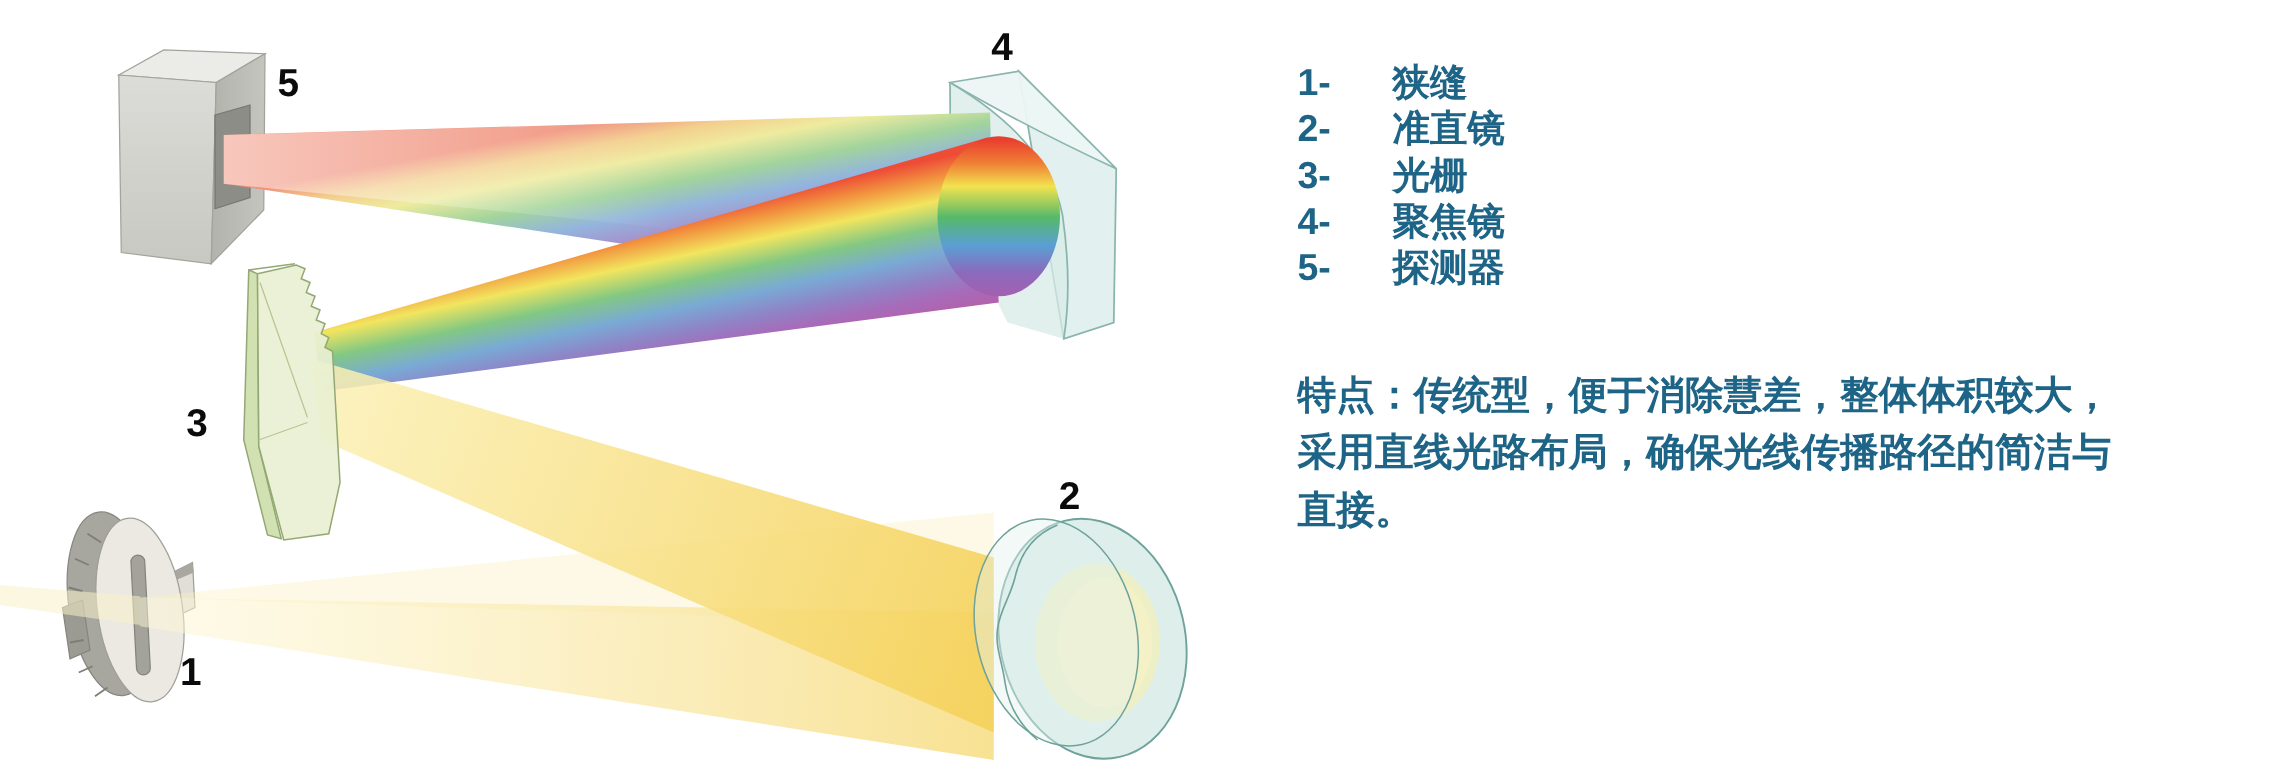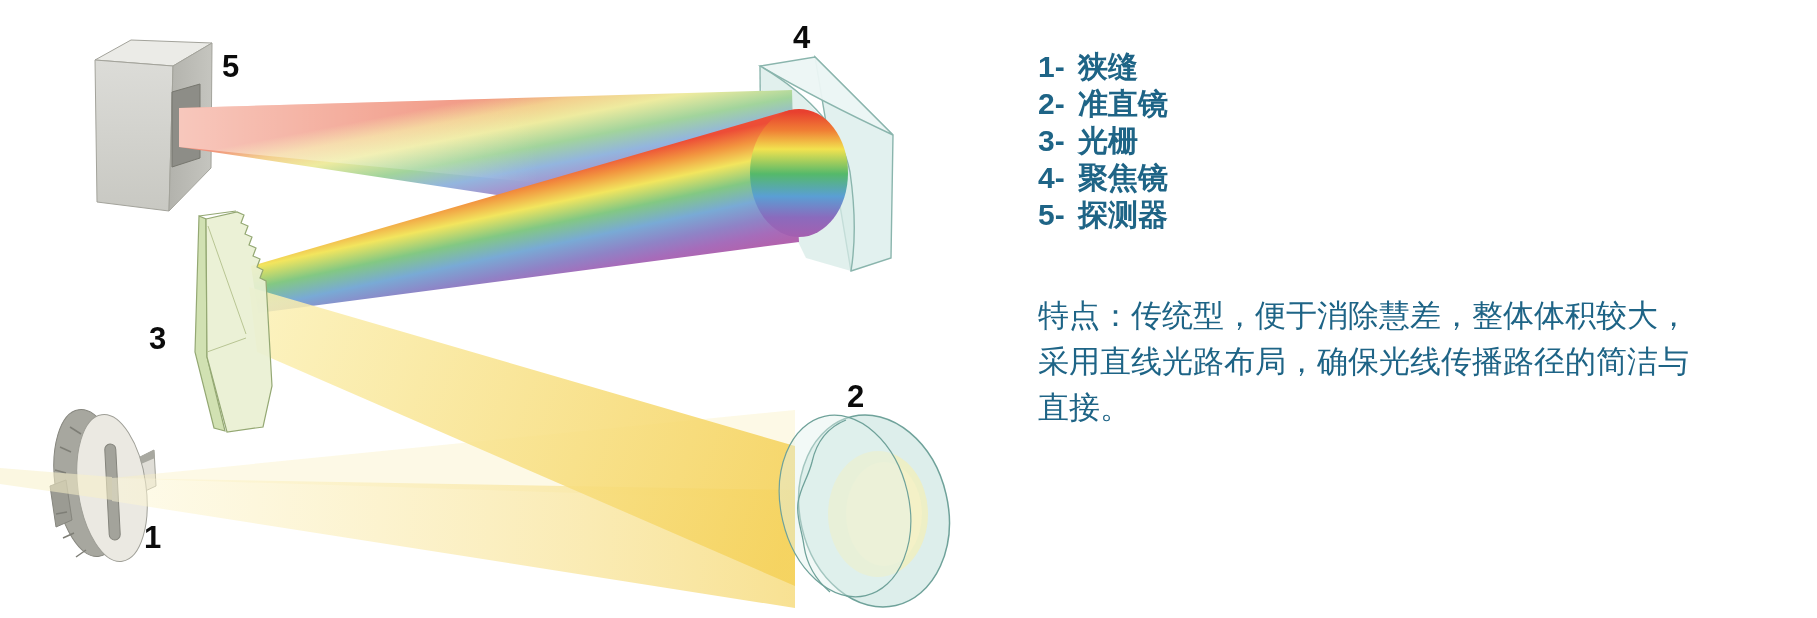--- a/index.html
+++ b/index.html
@@ -8,24 +8,24 @@
     font-family:"Liberation Sans",sans-serif;
   }
   .diagram-svg{position:absolute;left:0;top:0;}
   .text-col{
     position:absolute;left:1038px;top:48px;width:700px;
     color:#1e6486;font-weight:700;
   }
   .legend{display:flex;flex-direction:column;}
   .legend-row{display:flex;font-size:30px;line-height:37px;}
   .legend-num{display:inline-block;width:40px;flex:0 0 40px;}
-  .legend-label{display:inline-block;}
+  .legend-label{display:inline-block;margin-left:36px;}
   .description{
     margin-top:60px;width:667px;font-size:31px;line-height:46px;
-    color:#1e6486;font-weight:400;text-align:left;
+    color:#1e6486;font-weight:700;text-align:left;
   }
   .marker-text{
     font-family:"Liberation Sans",sans-serif;font-weight:700;font-size:31px;fill:#0b0b0b;
   }
 </style>
 </head>
 <body>
 
 <div class="canvas">
 

